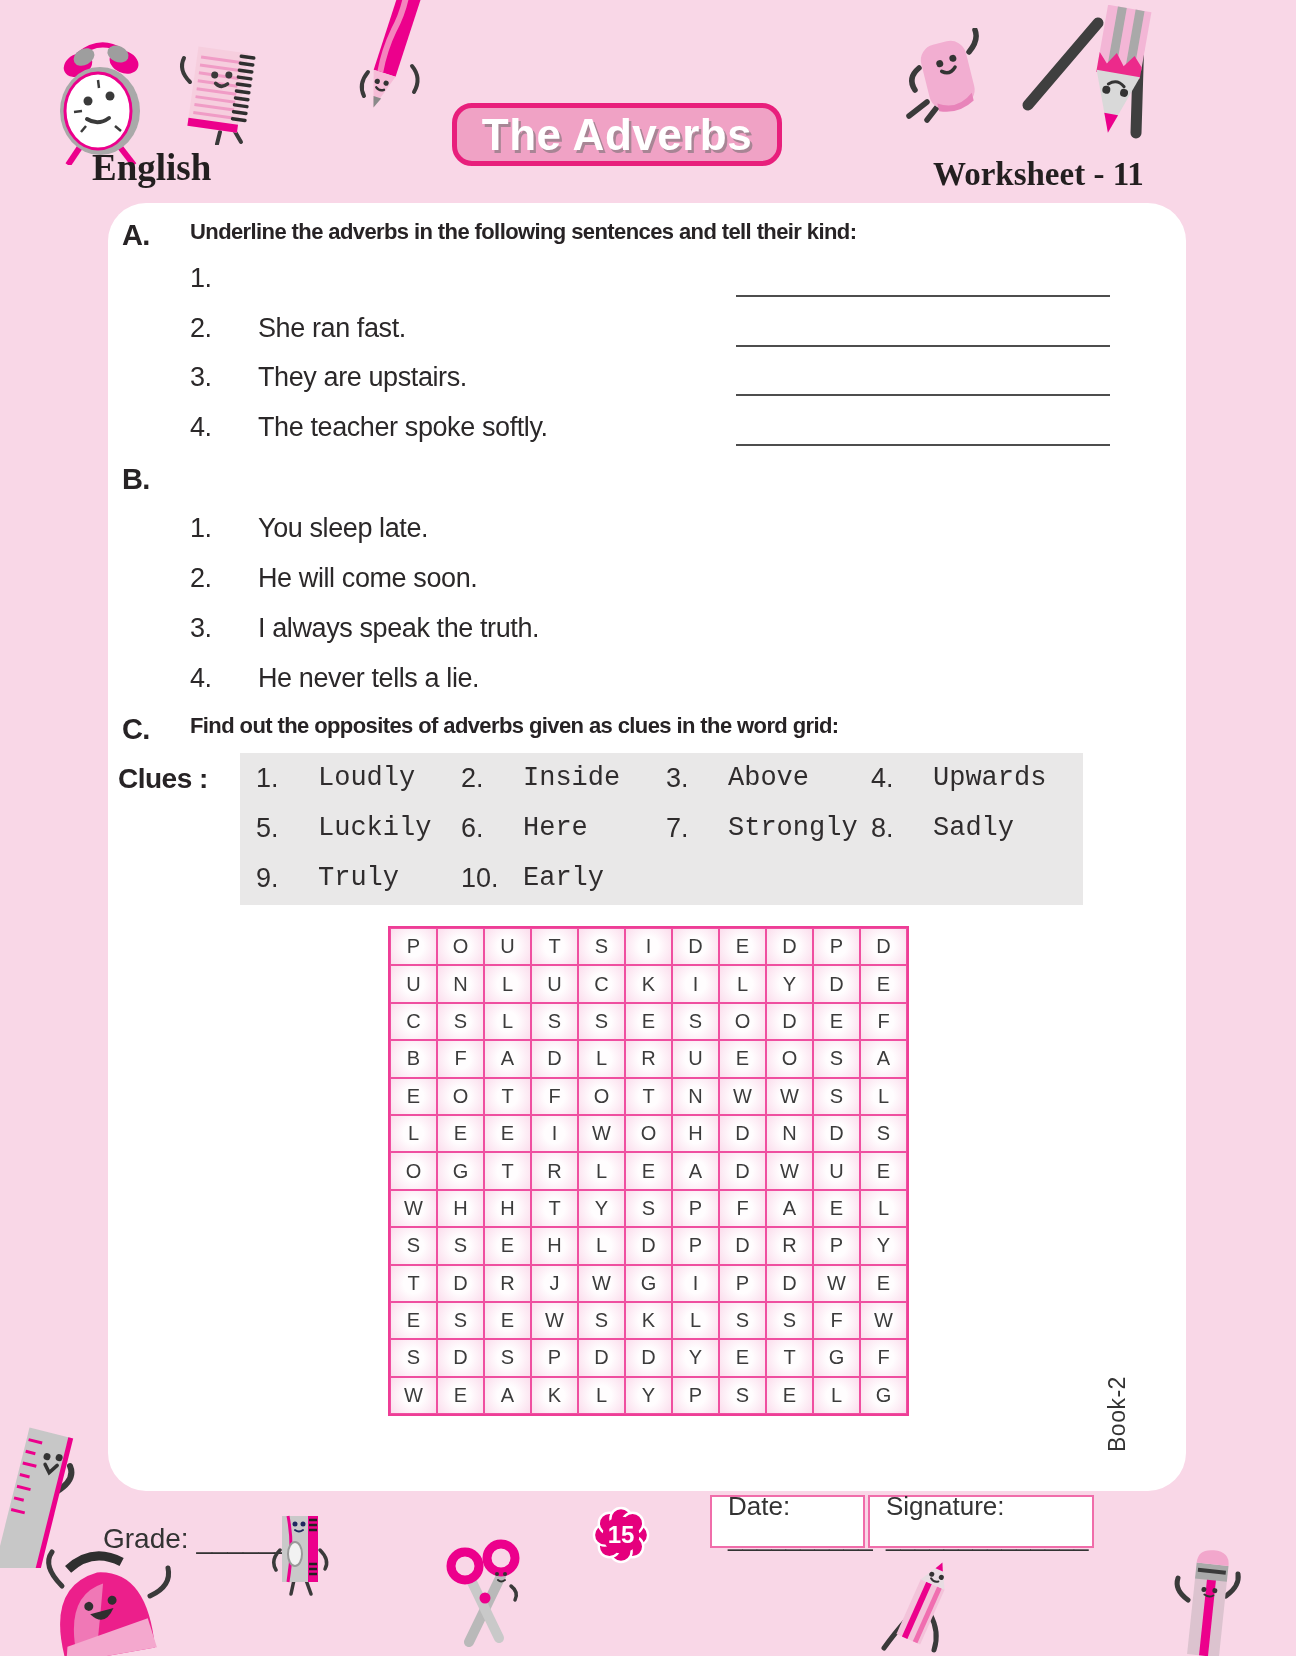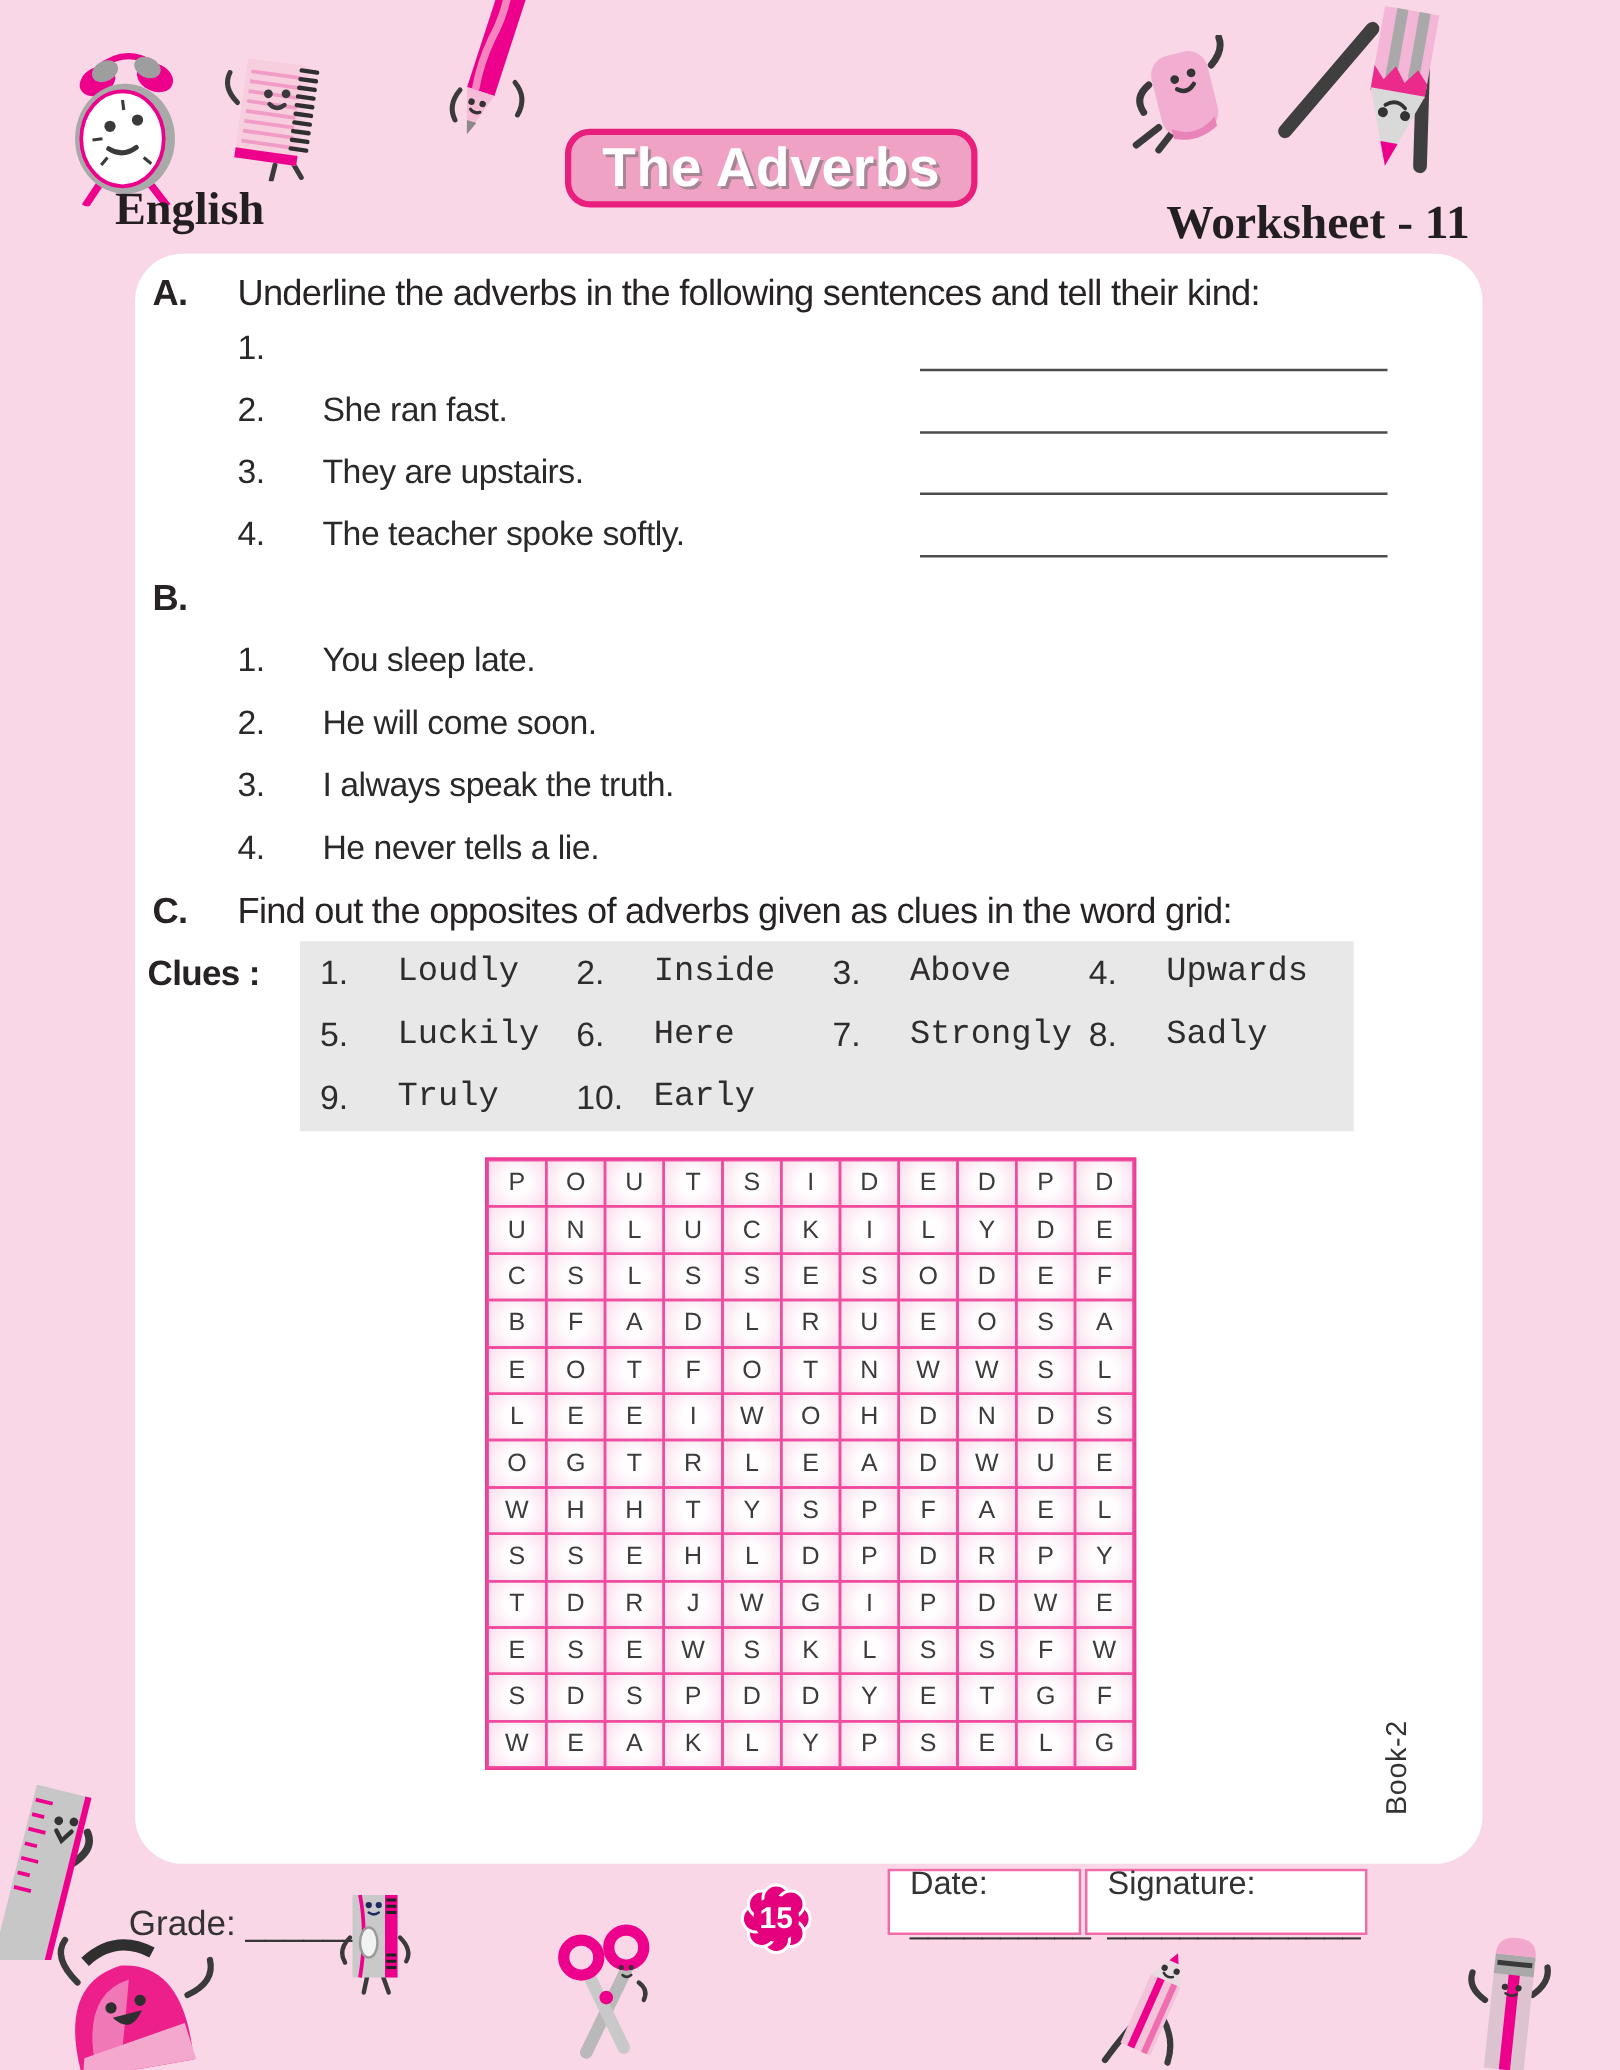--- a/index.html
+++ b/index.html
@@ -15,41 +15,41 @@
 
   
   .subject-label {
     left:92px; top:146px;
     font-family:"Liberation Serif", serif;
     font-weight:bold; font-size:37px; color:#231f20;
   }
   .worksheet-label {
     left:933px; top:156px;
     font-family:"Liberation Serif", serif;
-    font-weight:bold; font-size:38px; color:#231f20;
+    font-weight:bold; font-size:33px; color:#231f20;
   }
   .title-badge {
     left:452px; top:103px; width:330px; height:63px;
     background:#f0a2c5;
     border:5px solid #e81f7c;
     border-radius:20px;
     display:flex; align-items:center; justify-content:center;
   }
   .title-badge span {
     color:#ffffff; font-weight:bold; font-size:44px; letter-spacing:.5px;
     text-shadow:2.5px 2.5px 0 rgba(110,110,110,.55);
   }
 
   
   .card {
     left:108px; top:203px; width:1078px; height:1288px;
     background:#ffffff; border-radius:38px;
   }
   .sec-label { font-weight:bold; font-size:29px; letter-spacing:-.6px; }
-  .sec-heading { font-weight:normal; font-size:29px; letter-spacing:-.6px; }
+  .sec-heading { font-weight:bold; font-size:22px; letter-spacing:-.6px; }
   .item-num, .item-text { font-size:27px; letter-spacing:-.4px; color:#2b2829; }
   .answer-blank {
     position:absolute; left:628px; width:374px; height:30px;
     border-bottom:2.5px solid #4d4d4d;
   }
 
   
   .clues-label { left:10px; font-weight:bold; font-size:28px; letter-spacing:-.5px; }
   .clues-box {
     position:absolute; left:132px; top:550px; width:843px; height:152px;

